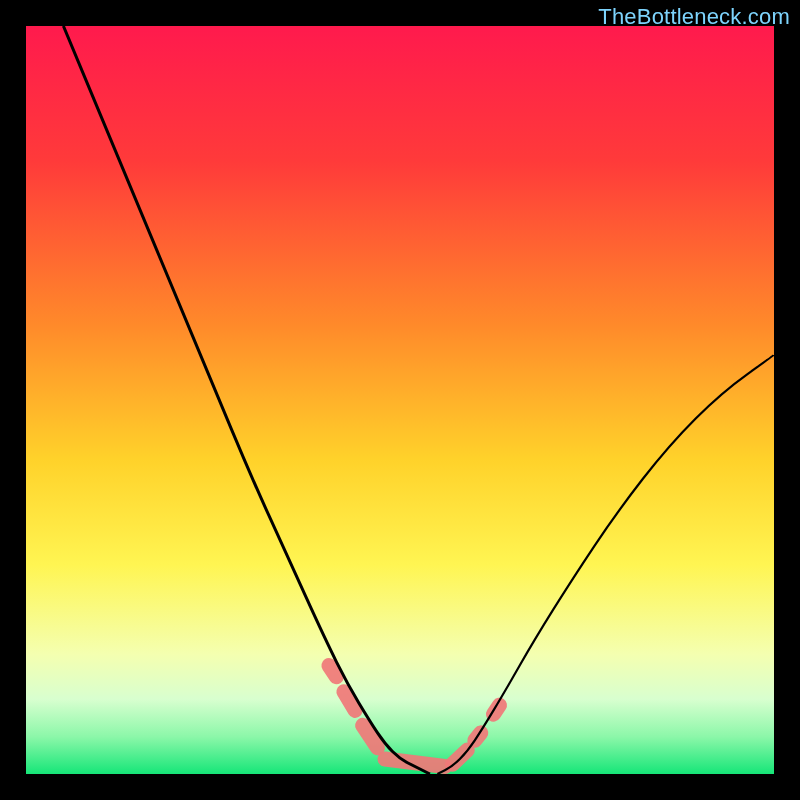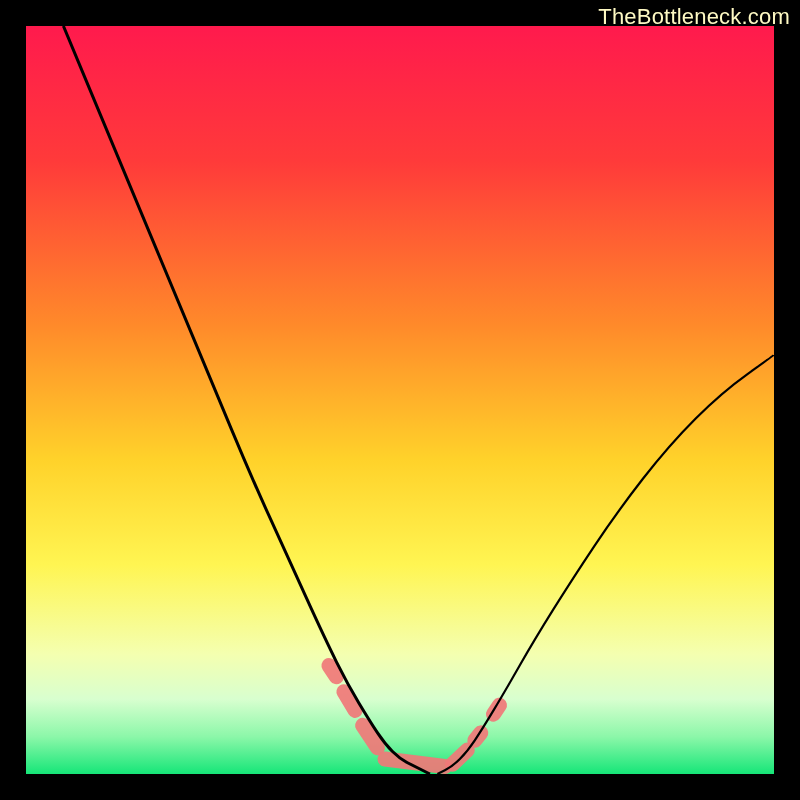--- a/index.html
+++ b/index.html
@@ -23,21 +23,21 @@
     top: 26px;
     left: 26px;
     width: 748px;
     height: 748px;
     overflow: hidden;
   }
   .watermark {
     position: absolute;
     top: 4px;
     right: 10px;
-    color: #fef9c3;
+    color: #7dd3fc;
     font-size: 22px;
     font-weight: 500;
     letter-spacing: 0.2px;
     user-select: none;
   }
   svg {
     display: block;
   }
   .noise-band {
     stroke: #f07878;

